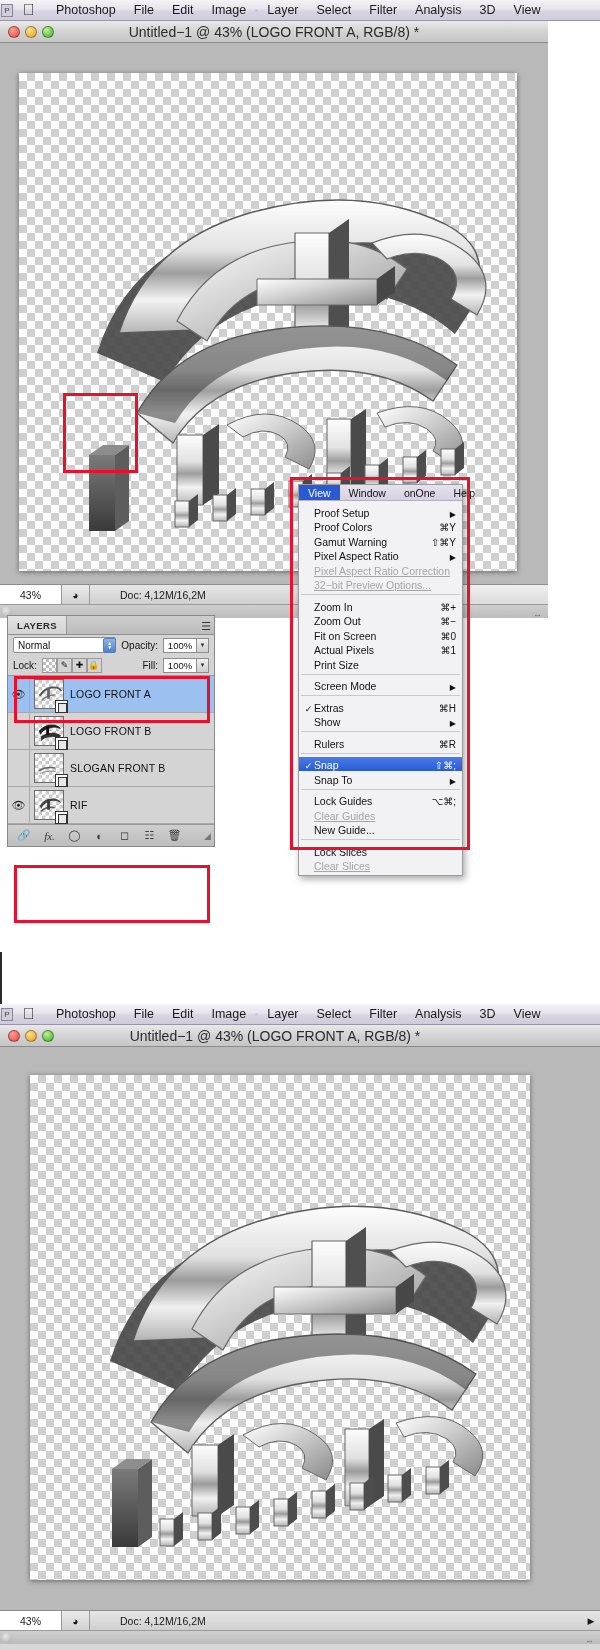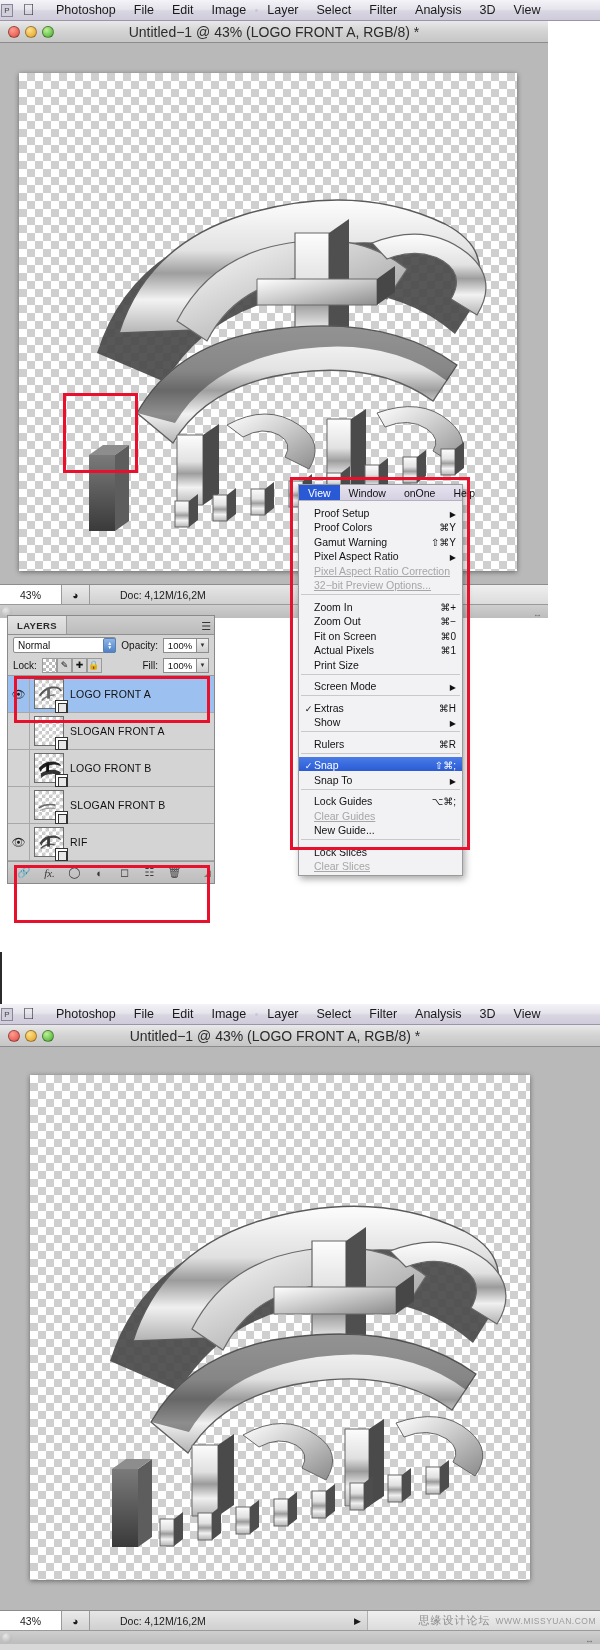--- a/index.html
+++ b/index.html
@@ -406,27 +406,20 @@
           <svg viewBox="0 0 30 30">
             <path d="M5 17 q5 -8 13 -9 q8 -1 10 4" stroke="#555" fill="none" stroke-width="2"></path>
             <path d="M7 22 q6 -6 14 -6" stroke="#777" fill="none" stroke-width="1.5"></path>
             <path d="M13 9 l3 0 l0 11 l-3 0 z" fill="#666"></path>
           </svg>
           <div class="smart-badge"></div>
         </div>
         <div class="layer-name">LOGO FRONT A</div>
       </div>
 
-      <div class="layer-item">
-        <div class="eye-cell"></div>
-        <div class="thumb">
-          <div class="smart-badge"></div>
-        </div>
-        <div class="layer-name">SLOGAN FRONT A</div>
-      </div>
 
       <div class="layer-item">
         <div class="eye-cell"></div>
         <div class="thumb">
           <svg viewBox="0 0 30 30">
             <path d="M4 15 q6 -7 13 -7 q9 0 11 5 q-6 -3 -12 -1 q-8 2 -10 7 z" fill="#222"></path>
             <path d="M6 21 q7 -5 15 -4 q5 1 7 3 l-3 3 q-5 -3 -11 -1 q-6 1 -7 4 z" fill="#333"></path>
             <rect x="12" y="10" width="3" height="9" fill="#111"></rect>
           </svg>
           <div class="smart-badge"></div>
@@ -709,24 +702,20 @@
           </g>
         </svg>
       </div>
     </div>
 
     <div class="statusbar">
       <div class="sb-zoom">43%</div>
       <div class="sb-icon">◕</div>
       <div class="sb-doc">Doc: 4,12M/16,2M</div>
       <div class="sb-arrow">▶</div>
-      <div class="sb-rest">
-        <span class="wm-cn">思缘设计论坛</span>
-        <span class="wm-url">WWW.MISSYUAN.COM</span>
-      </div>
     </div>
     <div class="scroll-strip">
       <div class="knob"></div>
       <div class="grip">↔</div>
     </div>
   </div>
 
 </div>
 
 </body></html>

